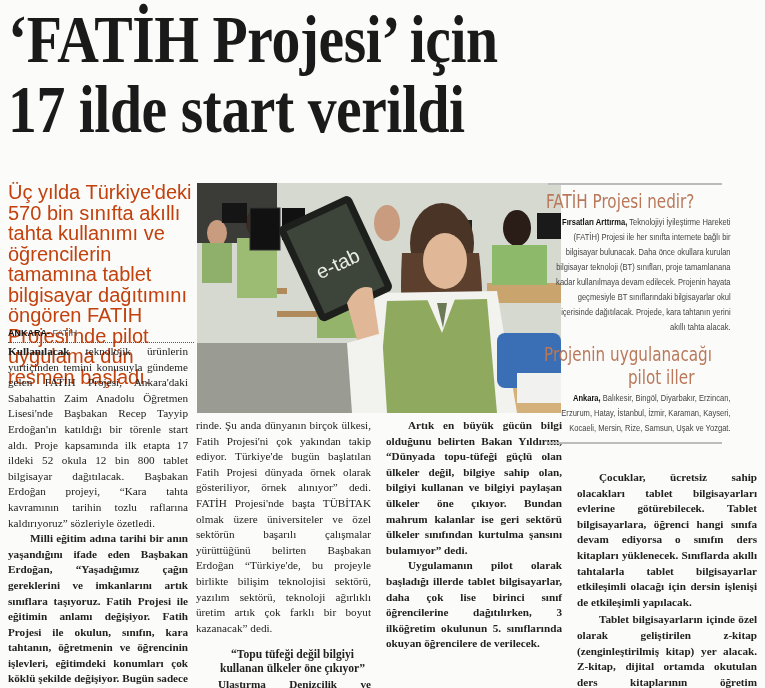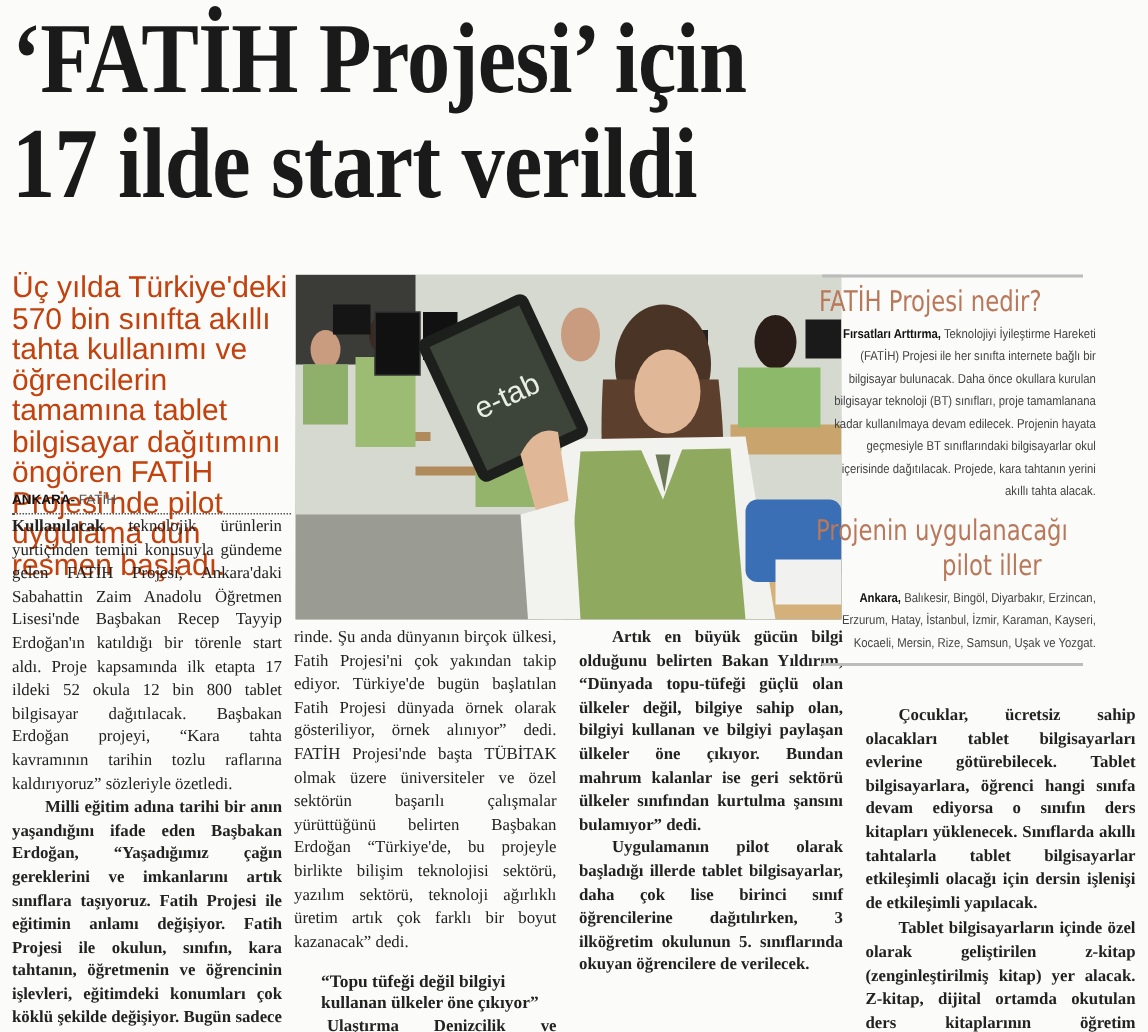--- a/index.html
+++ b/index.html
@@ -34,21 +34,21 @@
   }
   .body-col p { margin: 0; text-indent: 0; }
   .body-col p.ind { text-indent: 22px; font-weight: bold; }
   .body-col b { font-weight: bold; }
   .col1 { left: 8px; top: 340px; width: 180px; }
   .col2 { left: 196px; top: 418px; width: 175px; }
   .col3 { left: 386px; top: 418px; width: 176px; }
   .col4 { left: 577px; top: 470px; width: 180px; }
   .subhead {
     font-weight: bold; font-size: 11.6px; line-height: 14px; margin: 12px 0 1px 0;
-    text-align: left; padding-left: 18px;
+    text-align: center; padding-left: 18px;
   }
   .subhead.center { text-align: center; padding-left: 0; }
   .photo {
     position: absolute; left: 197px; top: 183px; width: 364px; height: 230px;
     background: linear-gradient(180deg, #d9ddd2 0%, #c9cdbd 40%, #8b8f74 100%);
     overflow: hidden;
   }
   .photo svg { display: block; }
   .sidebar {
     position: absolute; left: 544px; top: 183px; width: 188px;

